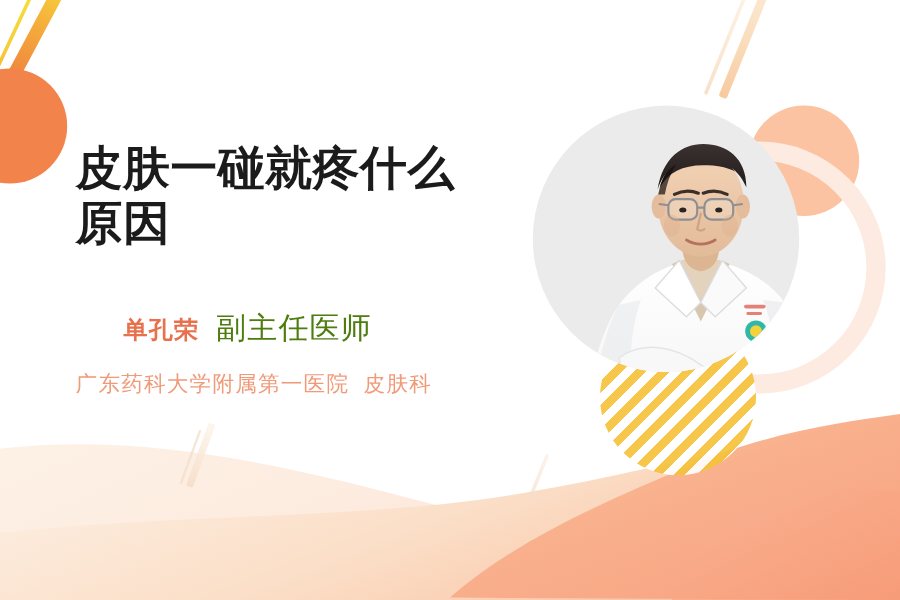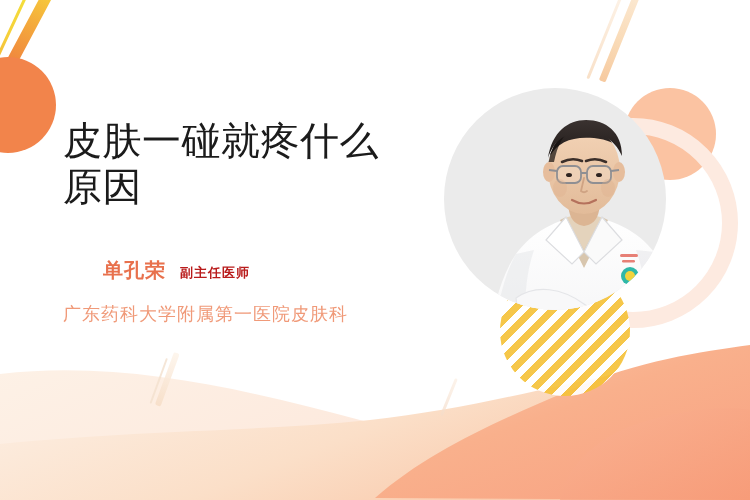--- a/index.html
+++ b/index.html
@@ -140,48 +140,49 @@
   
   .text-block{
     position:absolute;
     left:63px;top:118px;
     width:380px;
   }
   .title{
     margin:0;
     font-size:39px;
     line-height:46px;
-    font-weight:400;
+    font-weight:700;
     letter-spacing:.5px;
     color:#1b1b1b;
     white-space:pre-line;
   }
   .doctor-line{
     margin-top:47px;
     display:flex;
     align-items:baseline;
     gap:14px;
     margin-left:40px;
   }
   .doctor-name{
     font-size:20px;
     font-weight:700;
     color:#e8714d;
     letter-spacing:1px;
   }
   .doctor-title{
-    font-size:13px;
-    font-weight:700;
-    color:#b91c1c;
+    font-size:25px;
+    font-weight:400;
+    color:#4d7c0f;
     letter-spacing:1px;
   }
   .hospital-line{
     margin-top:18px;
     display:flex;
     align-items:baseline;
+    gap:12px;
     font-size:18px;
     color:#f09a79;
     letter-spacing:1px;
   }
 </style>
 </head>
 <body>
 
 <div id="card">
 

